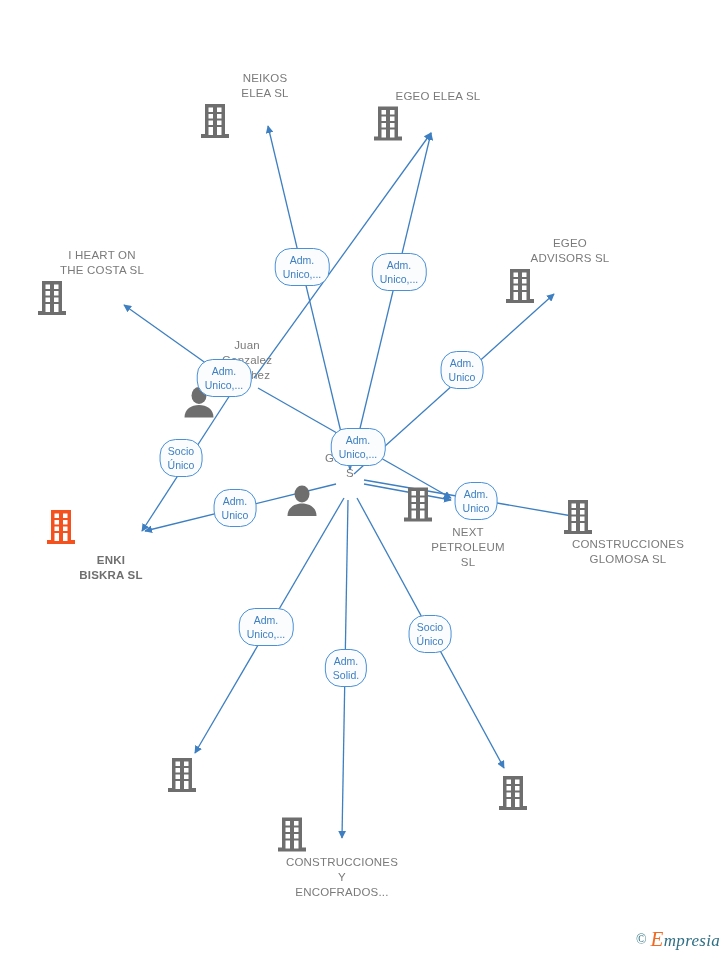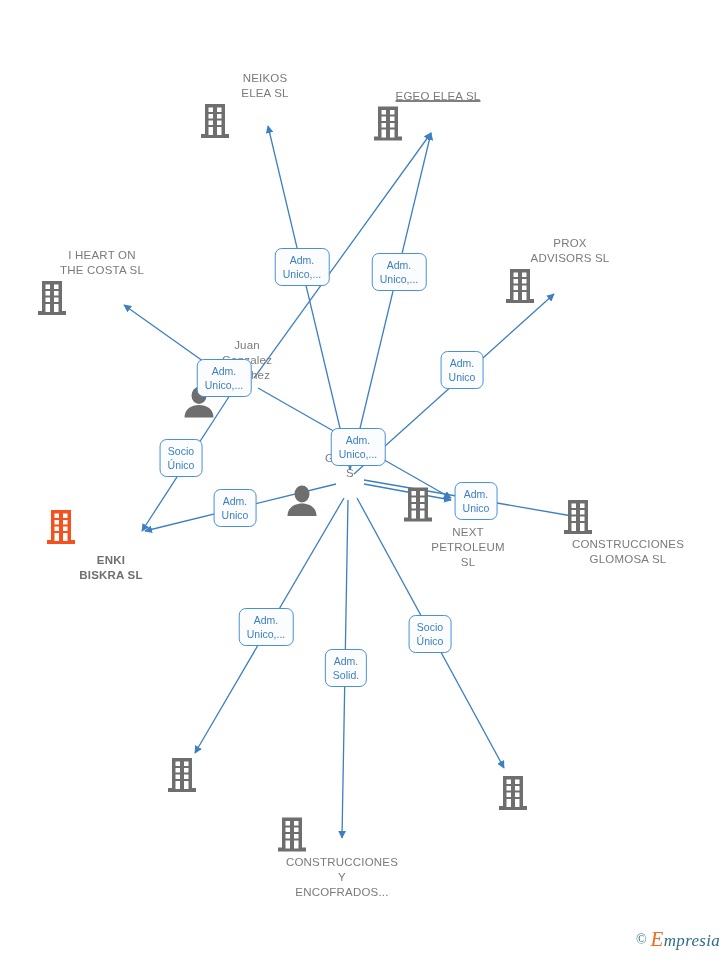--- a/index.html
+++ b/index.html
@@ -61,21 +61,21 @@
   .node.company-highlight .node-label {
     color: #6f6f6f;
     font-weight: bold;
     margin-top: 8px;
   }
   .edge-label {
     position: absolute;
     transform: translate(-50%, -50%);
     background: #fbfcfe;
     border: 1.4px solid #4a90d9;
-    border-radius: 7px;
+    border-radius: 16px;
     color: #3d7fc1;
     font-size: 10.5px;
     line-height: 14px;
     text-align: center;
     padding: 4px 7px;
     white-space: pre-line;
     box-sizing: border-box;
     cursor: pointer;
   }
   #watermark {
@@ -143,21 +143,21 @@
             <rect x="8.5" y="11" width="4.5" height="4.5" fill="#ffffff"></rect>
             <rect x="17" y="11" width="4.5" height="4.5" fill="#ffffff"></rect>
             <rect x="8.5" y="17.5" width="4.5" height="4.5" fill="#ffffff"></rect>
             <rect x="17" y="17.5" width="4.5" height="4.5" fill="#ffffff"></rect>
             <rect x="8.5" y="24" width="4.5" height="8" fill="#ffffff"></rect>
             <rect x="17" y="24" width="4.5" height="8" fill="#ffffff"></rect>
           </svg></span>
         <div class="node-label">NEIKOS
 ELEA  SL</div>
       </div>
-      <div class="node label-above" style="left: 438px; top: 115px; text-decoration: underline;">
+      <div class="node label-above" style="left: 438px; top: 115px;">
         <span class="node-icon"><svg width="30" height="36" viewBox="0 0 30 36">
             <rect x="5" y="1" width="20" height="31" fill="#6e6e6e"></rect>
             <rect x="1" y="31" width="28" height="4" fill="#6e6e6e"></rect>
             <rect x="8.5" y="4.5" width="4.5" height="4.5" fill="#ffffff"></rect>
             <rect x="17" y="4.5" width="4.5" height="4.5" fill="#ffffff"></rect>
             <rect x="8.5" y="11" width="4.5" height="4.5" fill="#ffffff"></rect>
             <rect x="17" y="11" width="4.5" height="4.5" fill="#ffffff"></rect>
             <rect x="8.5" y="17.5" width="4.5" height="4.5" fill="#ffffff"></rect>
             <rect x="17" y="17.5" width="4.5" height="4.5" fill="#ffffff"></rect>
             <rect x="8.5" y="24" width="4.5" height="8" fill="#ffffff"></rect>
@@ -187,21 +187,21 @@
             <rect x="1" y="31" width="28" height="4" fill="#6e6e6e"></rect>
             <rect x="8.5" y="4.5" width="4.5" height="4.5" fill="#ffffff"></rect>
             <rect x="17" y="4.5" width="4.5" height="4.5" fill="#ffffff"></rect>
             <rect x="8.5" y="11" width="4.5" height="4.5" fill="#ffffff"></rect>
             <rect x="17" y="11" width="4.5" height="4.5" fill="#ffffff"></rect>
             <rect x="8.5" y="17.5" width="4.5" height="4.5" fill="#ffffff"></rect>
             <rect x="17" y="17.5" width="4.5" height="4.5" fill="#ffffff"></rect>
             <rect x="8.5" y="24" width="4.5" height="8" fill="#ffffff"></rect>
             <rect x="17" y="24" width="4.5" height="8" fill="#ffffff"></rect>
           </svg></span>
-        <div class="node-label">PROX
+        <div class="node-label">EGEO
 ADVISORS  SL</div>
       </div>
       <div class="node label-above" style="left: 247px; top: 378px;">
         <span class="node-icon"><svg width="34" height="34" viewBox="0 0 34 34">
             <ellipse cx="17" cy="11" rx="7.5" ry="8.5" fill="#6e6e6e"></ellipse>
             <path d="M 2.5 33 C 2.5 24.5 9.5 20.5 17 20.5 C 24.5 20.5 31.5 24.5 31.5 33 Z" fill="#6e6e6e"></path>
           </svg></span>
         <div class="node-label">Juan
 Gonzalez
 Sanchez</div>

